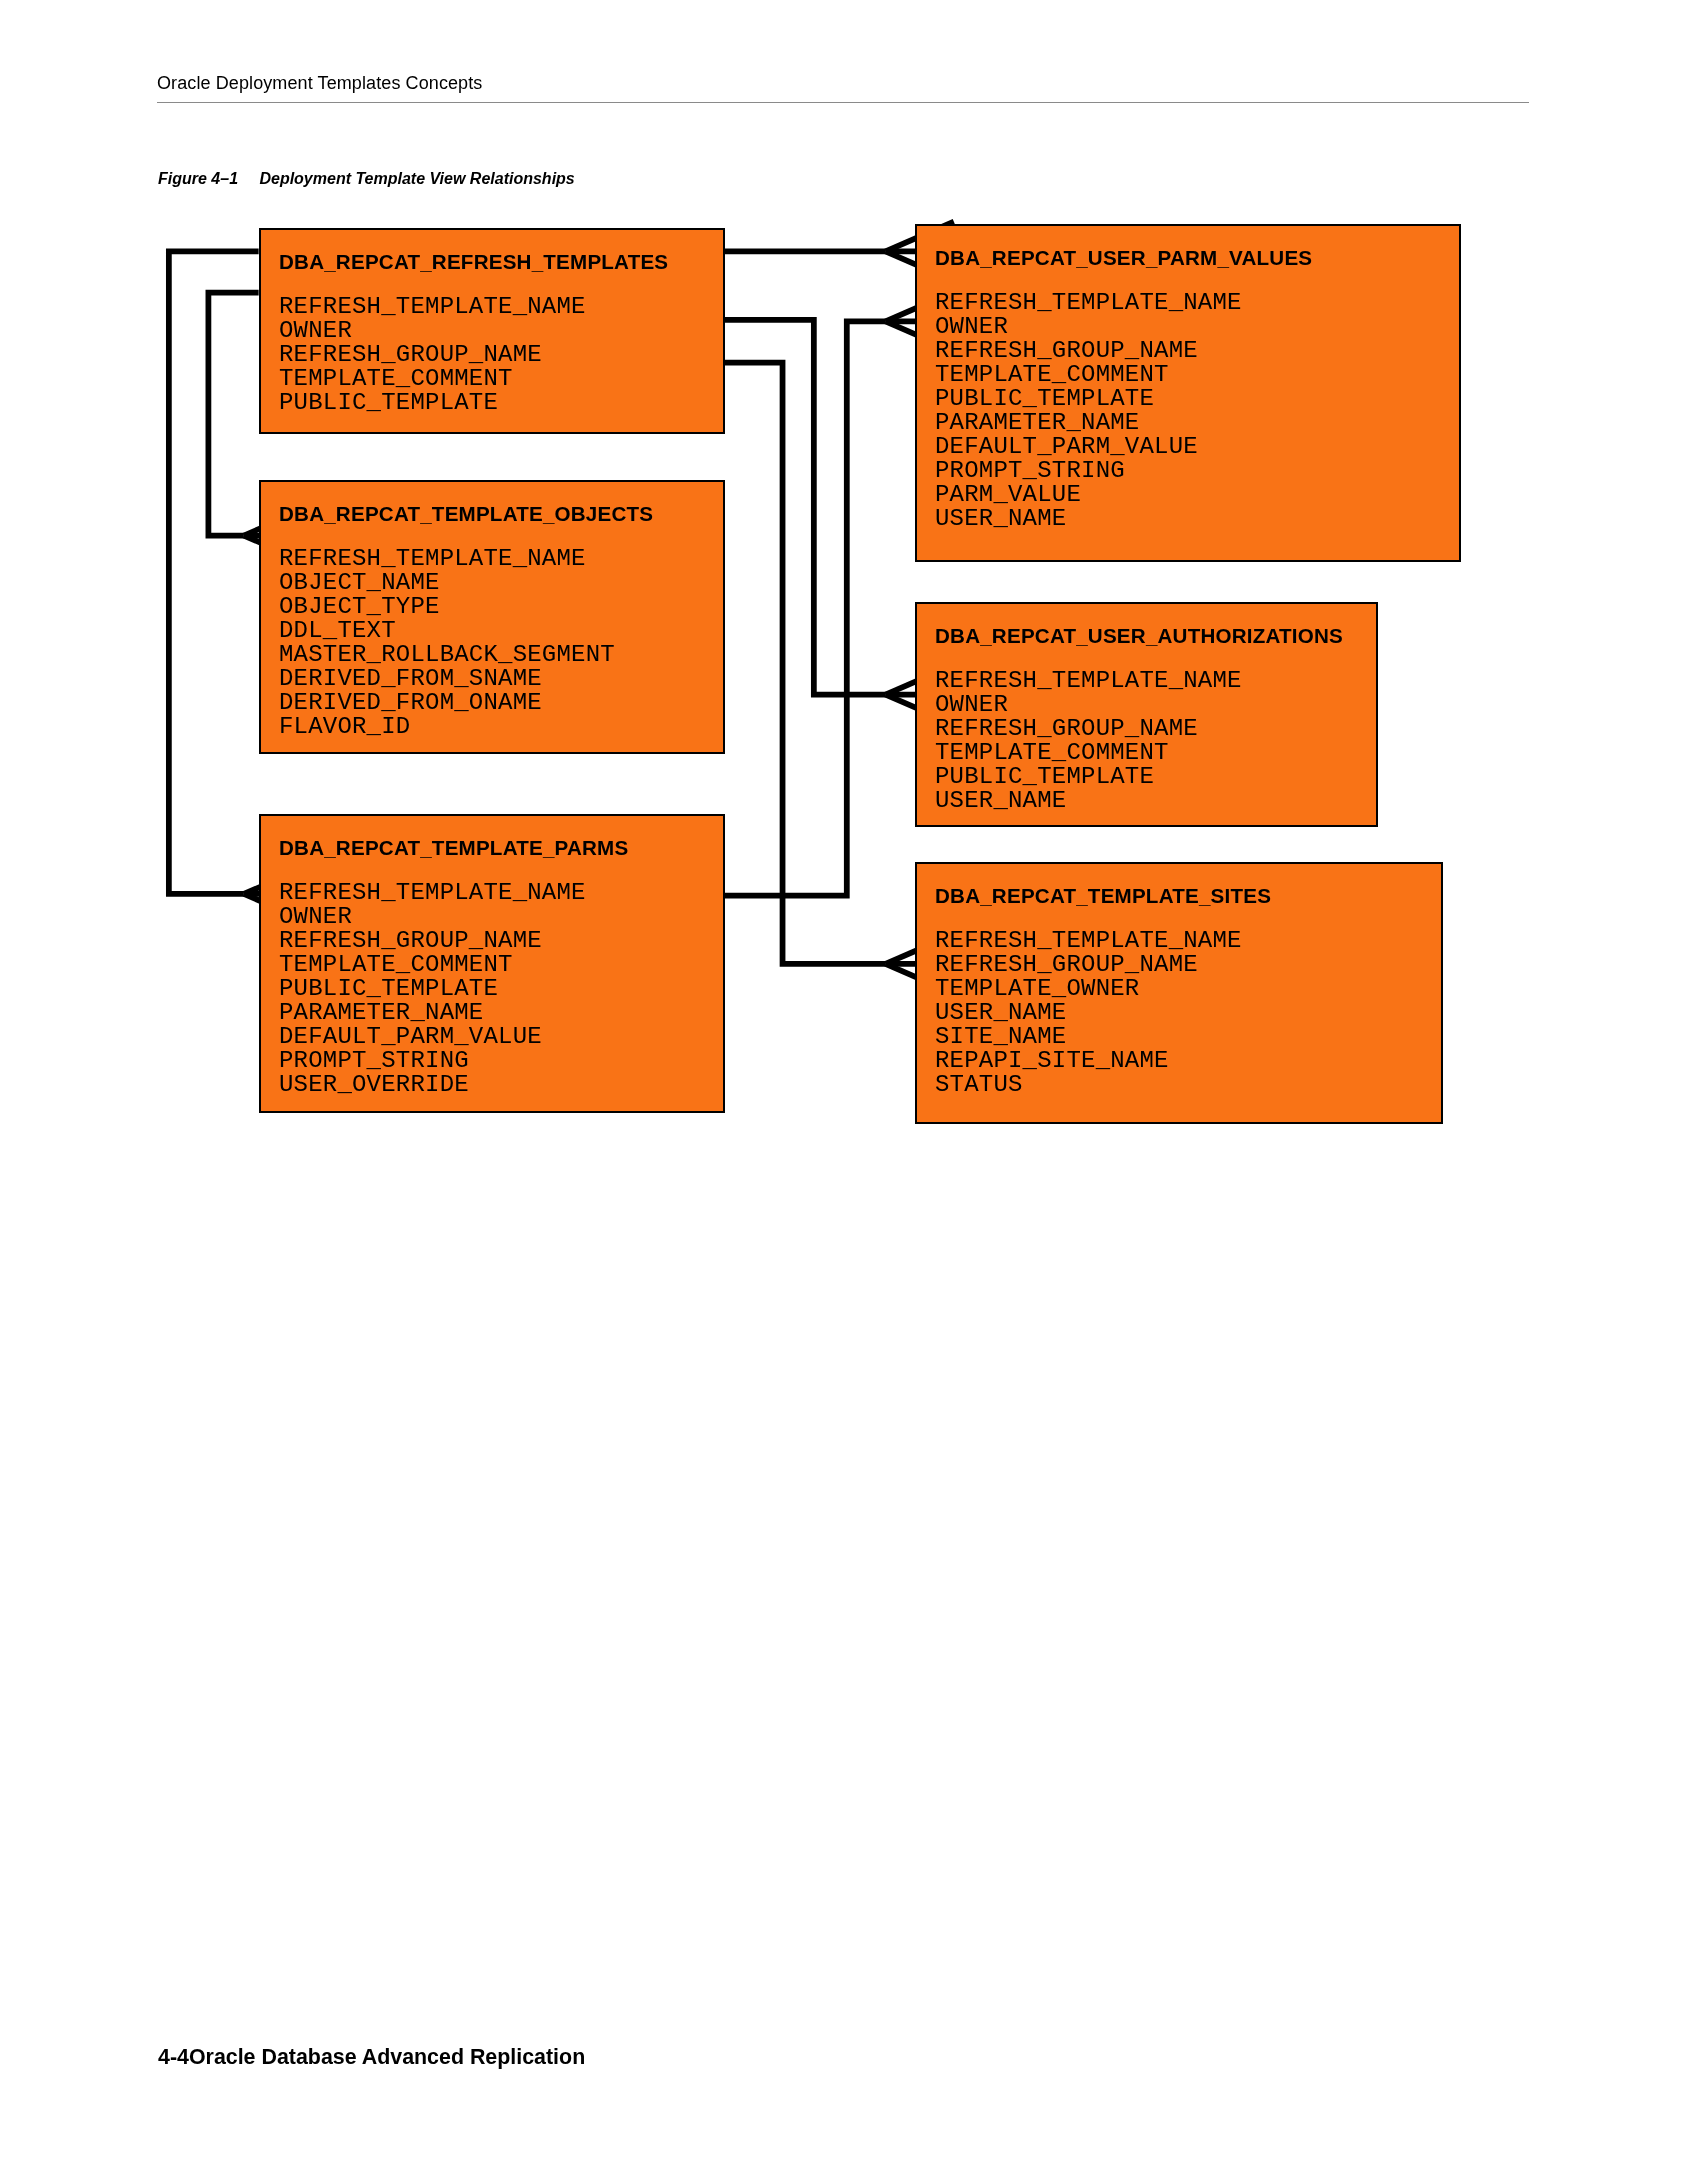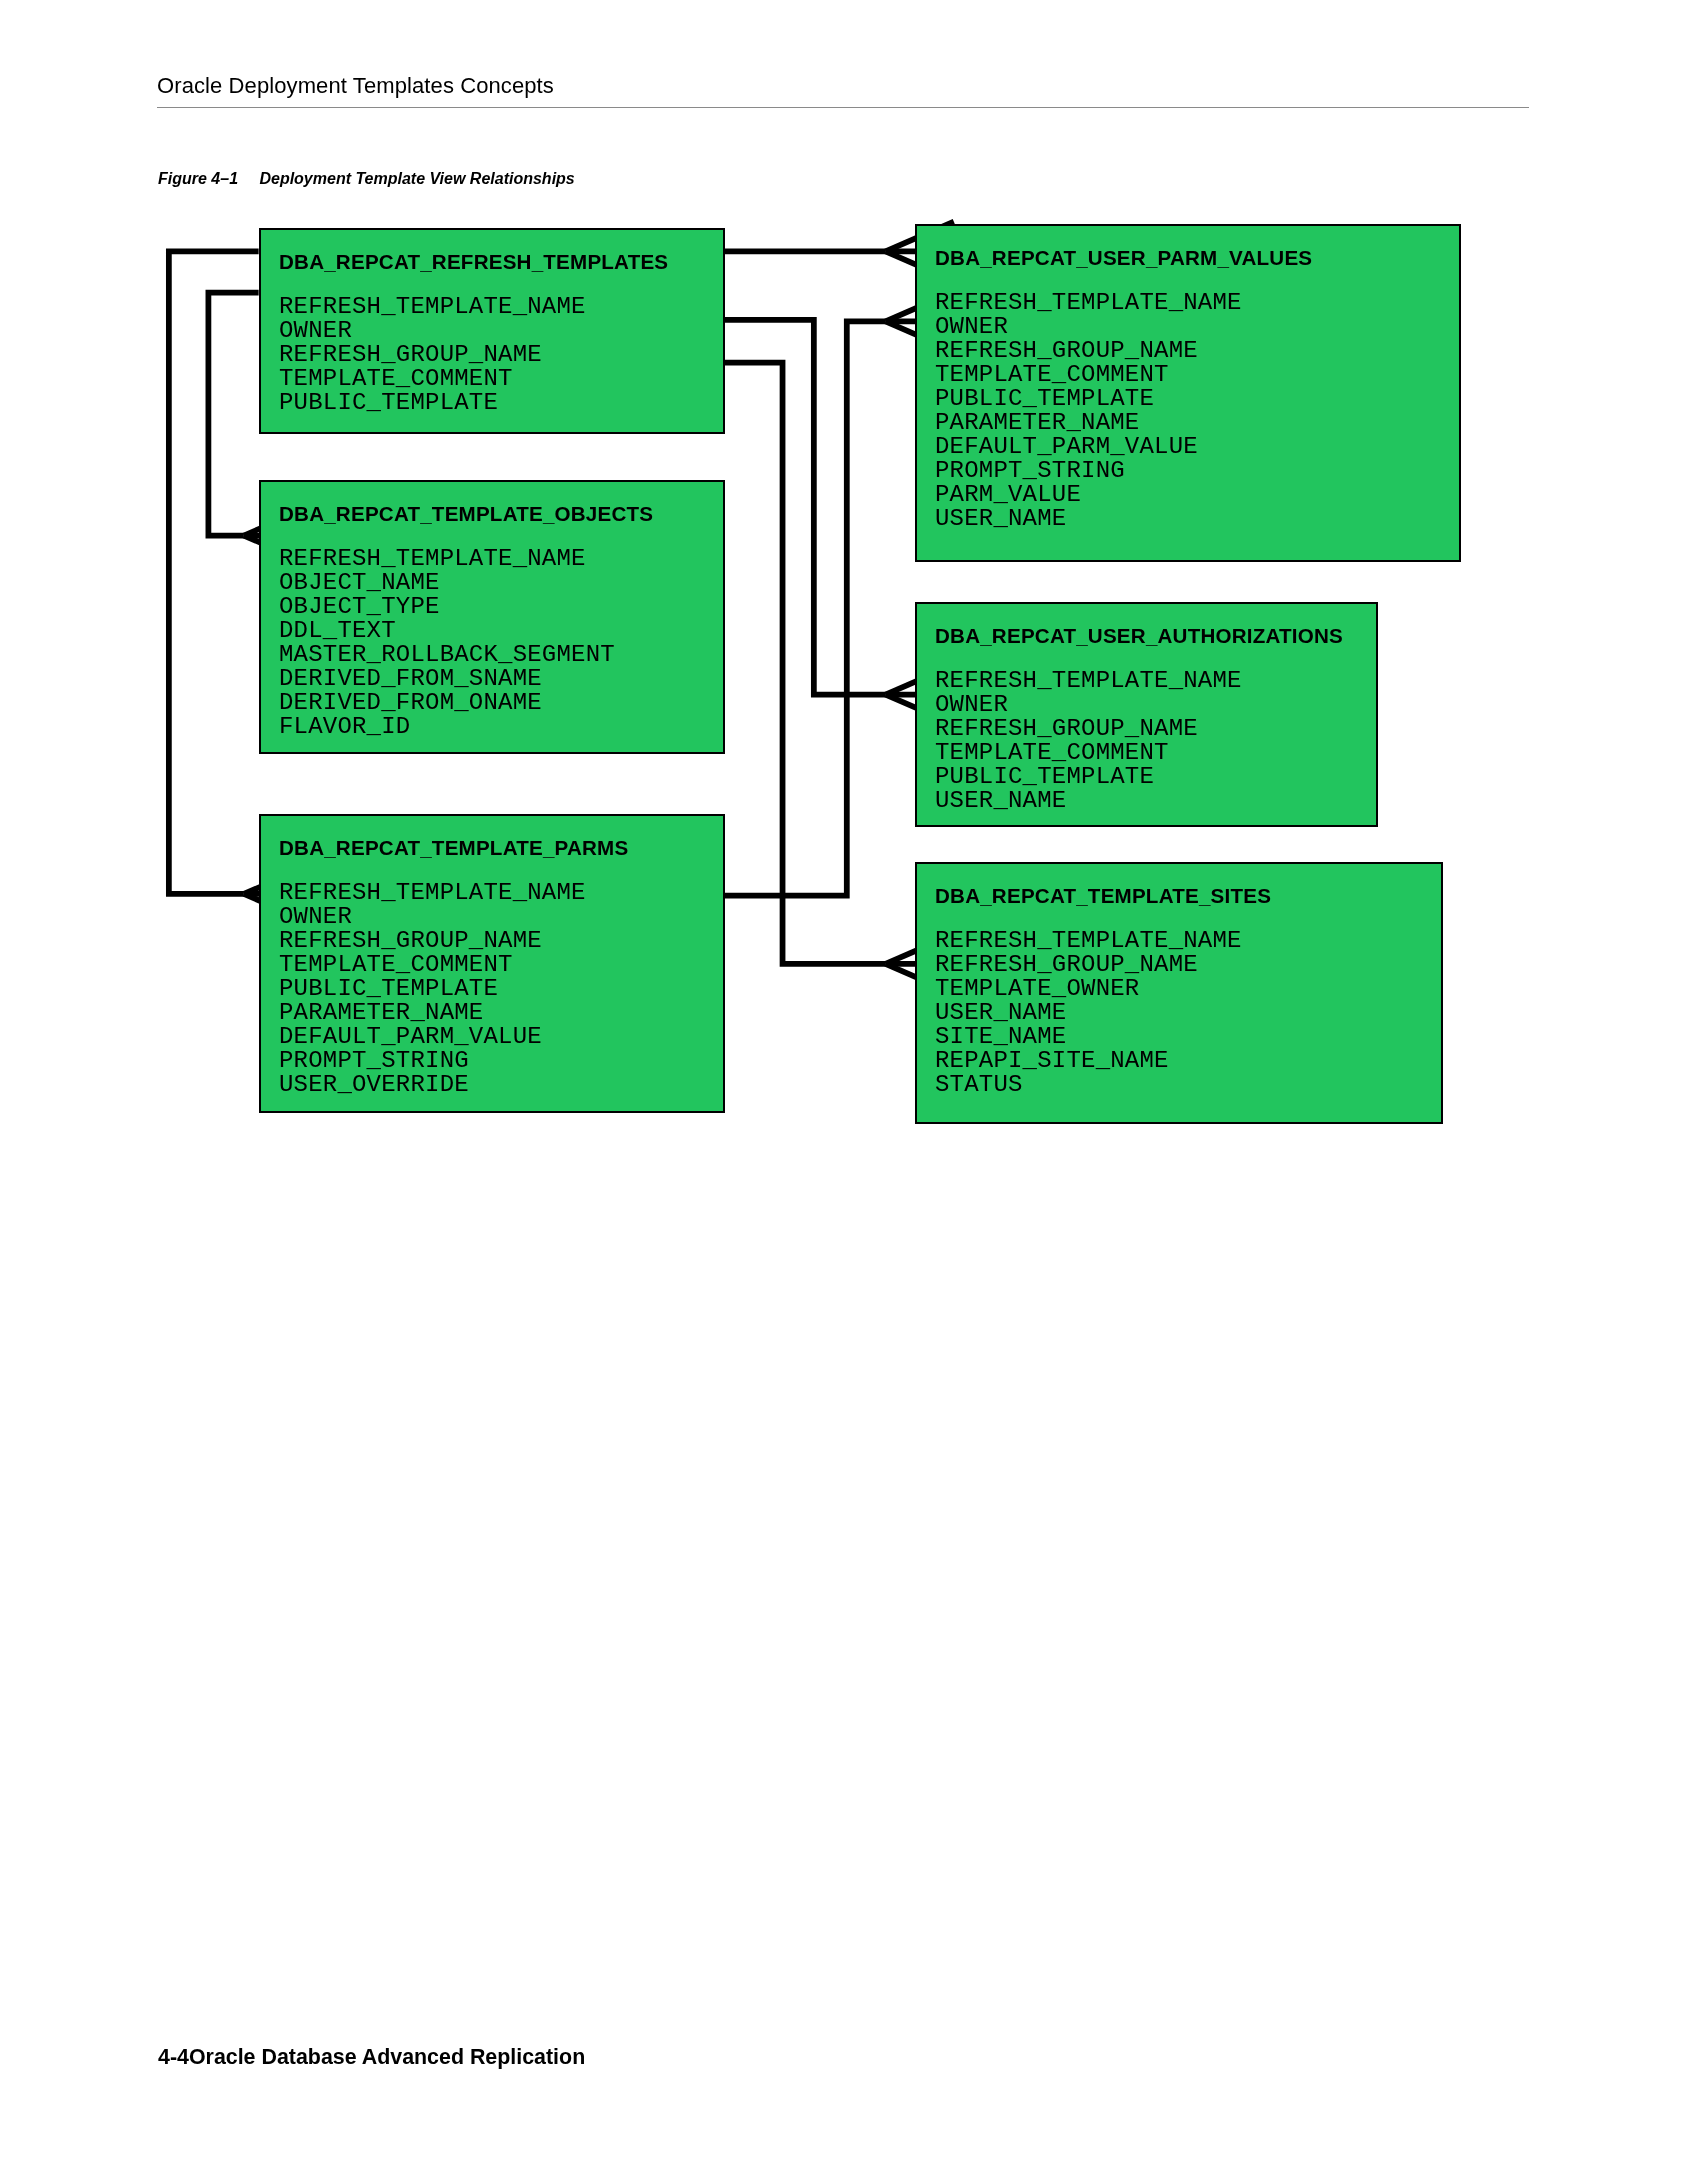--- a/index.html
+++ b/index.html
@@ -19,21 +19,21 @@
 
   
   .page-header {
     position: absolute;
     left: 157px;
     top: 73px;
     width: 1372px;
   }
   .page-header .head-text {
     font-family: "Liberation Sans", sans-serif;
-    font-size: 22px;
+    font-size: 18px;
     font-weight: 400;
     letter-spacing: 0.1px;
     color: #000;
     white-space: nowrap;
   }
   .page-header .head-rule {
     margin-top: 8.2px;
     border-top: 1.6px solid #8a8a8a;
     width: 100%;
     height: 0;
@@ -68,21 +68,21 @@
     width: 1687px;
     height: 1170px;
     pointer-events: none;
   }
 
   
   .entity {
     position: absolute;
     box-sizing: border-box;
     border: 2.5px solid #000000;
-    background: #22c55e;
+    background: #f97316;
   }
   .entity-title {
     font-family: "Liberation Sans", sans-serif;
     font-weight: bold;
     font-size: 20.6px;
     letter-spacing: 0.2px;
     white-space: nowrap;
     margin: 20px 0 0 18px;
   }
   .entity-fields {

